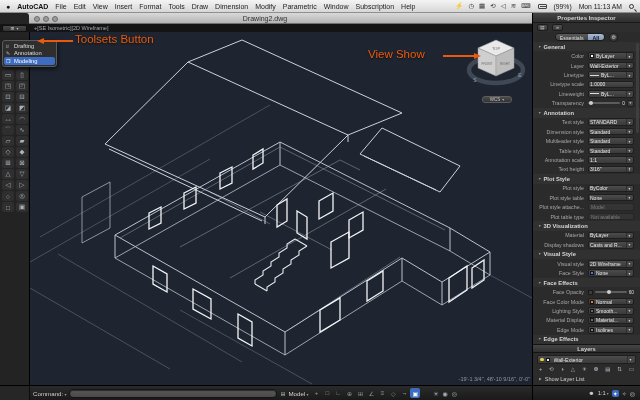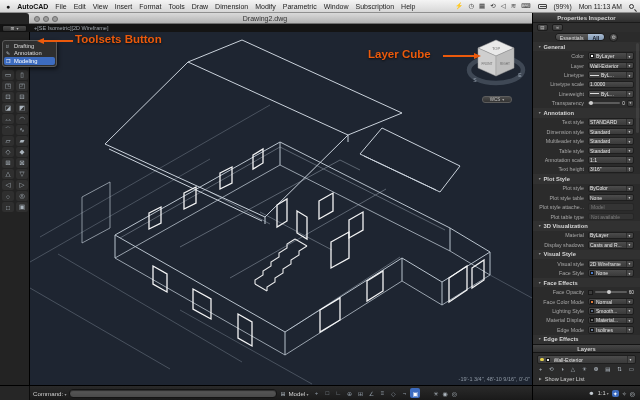--- a/index.html
+++ b/index.html
@@ -55,21 +55,21 @@
   #coords{position:absolute;right:2px;bottom:3px;font-size:5.5px;color:#8d97a3;}
 
   
   #vcube{position:absolute;right:4px;top:2px;width:62px;height:72px;}
   #wcspill{position:absolute;left:16px;top:62px;width:30px;height:7px;background:linear-gradient(#4a4a4a,#333);
     border:1px solid #5c5c5c;border-radius:3px;display:flex;align-items:center;justify-content:center;gap:2px;
     font-size:4.5px;color:#c0c0c0;}
   #wcspill::after{content:"▾";font-size:4px;color:#aaa;}
 
   
-  .ann{position:absolute;z-index:40;font-weight:bold;color:#eb5a0c;text-shadow:0 1px 2px rgba(0,0,0,.7);}
+  .ann{position:absolute;z-index:40;font-weight:normal;color:#eb5a0c;text-shadow:0 1px 2px rgba(0,0,0,.7);}
   #ann-toolsets{left:75px;top:33px;font-size:11.5px;}
   #ann-viewcube{left:368px;top:48px;font-size:11.5px;}
   .aline{position:absolute;height:2px;background:#eb5a0c;z-index:40;}
   #aline1{left:44px;top:40px;width:29px;}
   #aline2{left:443px;top:55px;width:31px;}
   .ahead{position:absolute;width:0;height:0;z-index:40;border-top:3.5px solid transparent;border-bottom:3.5px solid transparent;}
   #ahead1{left:37px;top:37.5px;border-right:7px solid #eb5a0c;}
   #ahead2{left:474px;top:52.5px;border-left:7px solid #eb5a0c;}
 
   
@@ -333,21 +333,21 @@
         <span>WCS</span>
       </div>
     </div>
 
     <div id="coords">-19'-1 3/4", 48'-10 9/16", 0'-0"</div>
   </div>
 
   <div class="ann" id="ann-toolsets">Toolsets Button</div>
   <div class="aline" id="aline1"></div>
   <div class="ahead" id="ahead1"></div>
-  <div class="ann" id="ann-viewcube">Layer Cube</div>
+  <div class="ann" id="ann-viewcube">View Show</div>
   <div class="aline" id="aline2"></div>
   <div class="ahead" id="ahead2"></div>
 
   <div id="bottombar">
     <div id="bb-corner"></div>
     <span id="cmdlabel">Command:</span>
     <div id="cmdinput"></div>
     <span class="bbico">⊞</span>
     <span id="modellabel">Model</span>
     <div style="display:flex;gap:1px">

